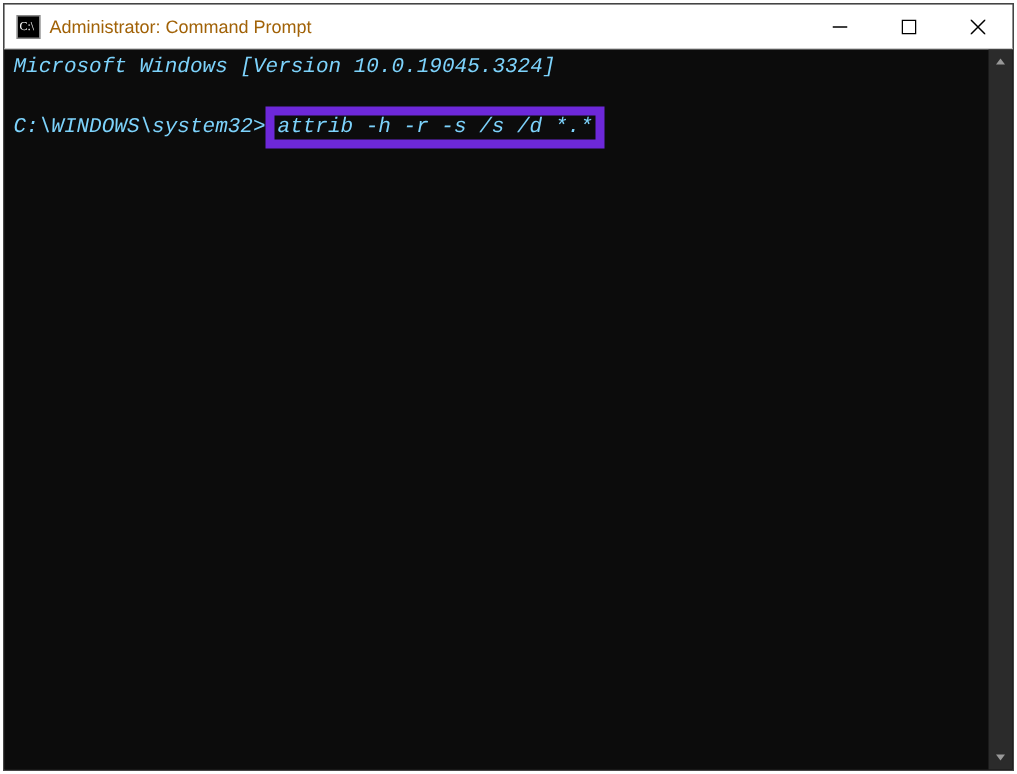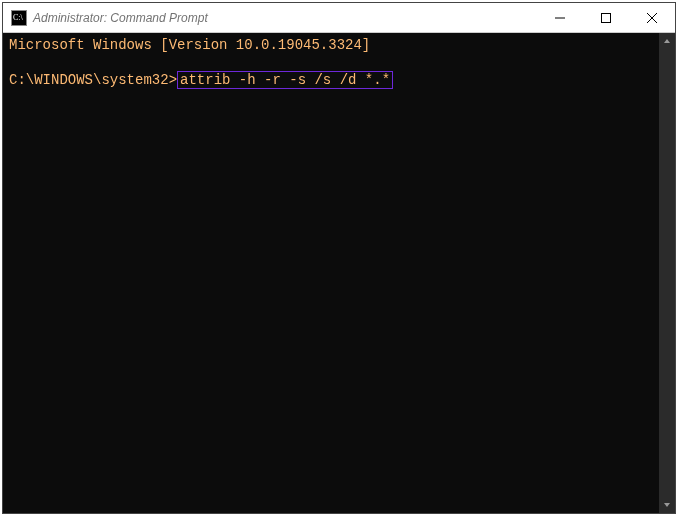--- a/index.html
+++ b/index.html
@@ -33,24 +33,23 @@
       height: 16px;
       margin-left: 8px;
       margin-right: 6px;
       display: flex;
       align-items: center;
       justify-content: center;
     }
     .app-icon svg { display: block; }
     .title {
       font-size: 12px;
-      color: #737373;
+      color: #a16207;
       flex: 1;
       white-space: nowrap;
-      font-style: italic;
     }
     .window-controls {
       display: flex;
       height: 100%;
     }
     .win-btn {
       width: 46px;
       height: 100%;
       display: flex;
       align-items: center;
@@ -64,26 +63,27 @@
       flex: 1;
       display: flex;
       background: #0c0c0c;
     }
     .terminal {
       flex: 1;
       padding: 4px 6px;
       font-family: Consolas, 'Courier New', monospace;
       font-size: 14px;
       line-height: 17px;
-      color: #fdba74;
+      color: #7dd3fc;
       white-space: pre;
       overflow: hidden;
+      font-style: italic;
     }
     .highlight-box {
-      border: 1px solid #6d28d9;
+      border: 6px solid #6d28d9;
       padding: 0 2px;
       display: inline-block;
       line-height: 16px;
       text-align: center;
     }
     .scrollbar {
       width: 16px;
       background: #2b2b2b;
       position: relative;
       flex-shrink: 0;

